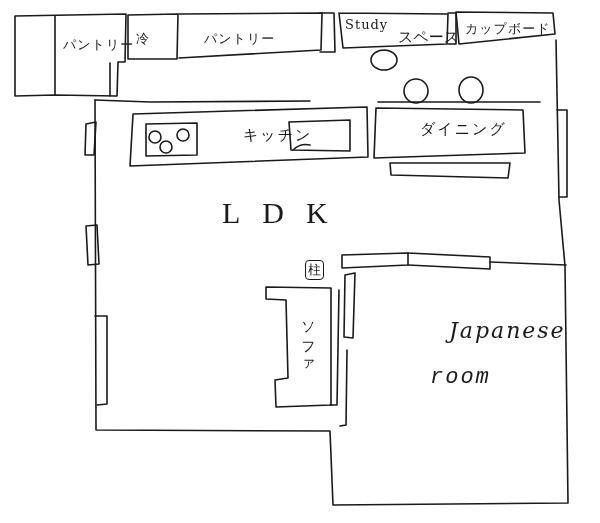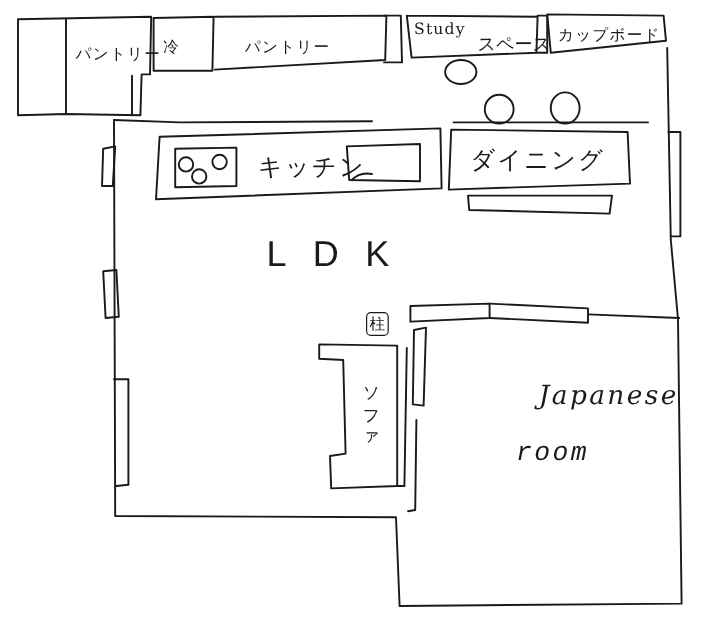--- a/index.html
+++ b/index.html
@@ -1,22 +1,22 @@
 <!DOCTYPE html>
 <html><head>
 <meta charset="utf-8">
 <style>
   html, body { margin: 0; padding: 0; background: #ffffff; }
   #canvas { position: relative; width: 600px; height: 523px; background: #ffffff; overflow: hidden; }
   svg { position: absolute; left: 0; top: 0; }
   .ln { fill: none; stroke: #1a1a1a; stroke-width: 1.6; stroke-linecap: round; stroke-linejoin: round; }
   .lbl { position: absolute; color: #1a1a1a; white-space: nowrap; font-family: "DejaVu Sans", sans-serif; font-weight: 300; }
   .sm { font-size: 13px; letter-spacing: 1px; }
-  .md { font-size: 20px; letter-spacing: 2px; }
-  .big { font-size: 30px; letter-spacing: 22px; font-family: Liberation Sans, sans-serif; font-weight: 200; }
+  .md { font-size: 15px; letter-spacing: 2px; margin-left: 28px; }
+  .big { font-size: 30px; letter-spacing: 22px; font-family: Liberation Serif, serif; font-weight: 200; }
   .en { font-size: 22px; letter-spacing: 2px; font-family: "DejaVu Serif", serif; font-style: italic; }
   .vert { writing-mode: vertical-rl; font-size: 14px; letter-spacing: 4px; }
   .pillar { border: 1.5px solid #1a1a1a; border-radius: 4px; padding: 0 2px; font-size: 13px; }
 </style>
 </head>
 <body>
 
 <div id="canvas">
   <svg width="600" height="523" viewBox="0 0 600 523">
 

